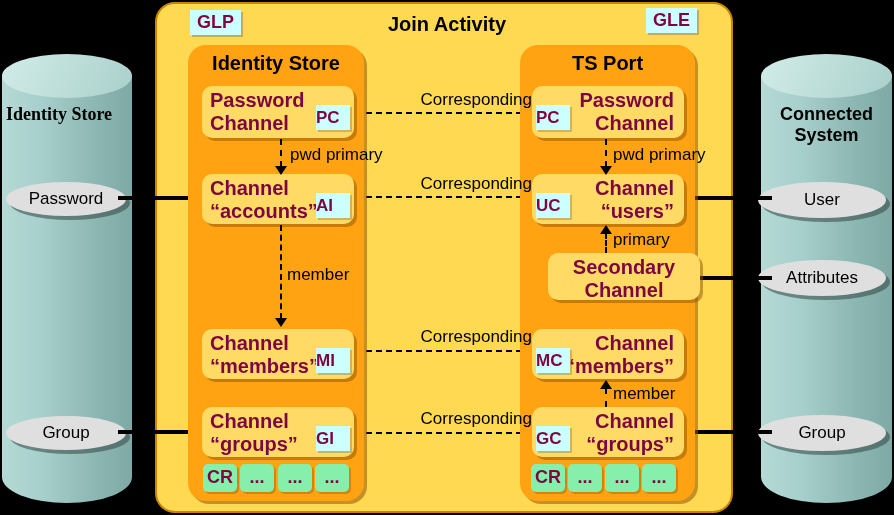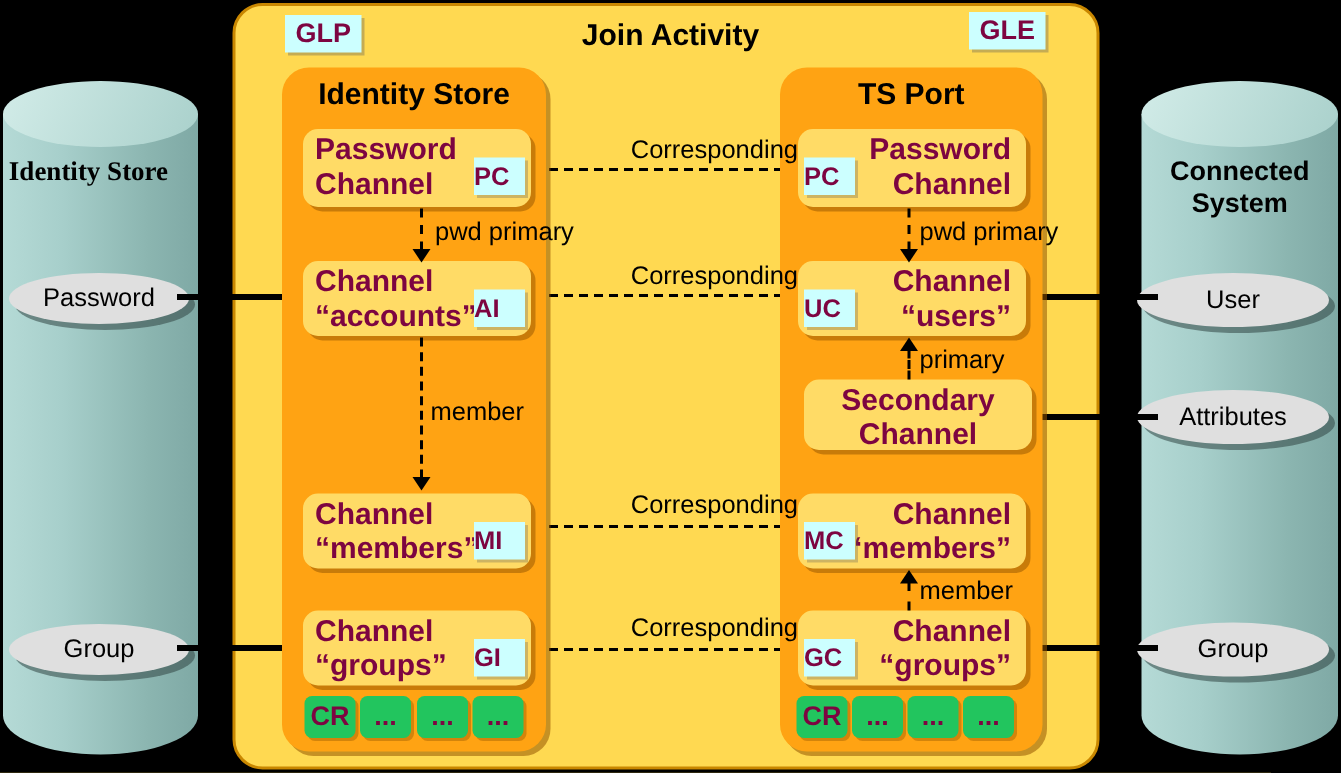--- a/index.html
+++ b/index.html
@@ -36,21 +36,21 @@
         box-shadow:3px 3px 0 rgba(146,84,0,.5);}
   .chan-text{font-weight:bold;font-size:20px;line-height:23px;color:#7D0541;
              padding:3px 8px 0 8px;}
   .chan-text.right{text-align:right;padding-right:10px;}
   .chan-text.center{text-align:center;}
   .chan-tag{position:absolute;top:19px;width:34px;height:25px;line-height:25px;
             text-align:left;background:#CCFFFF;color:#7D0541;font-weight:bold;
             font-size:17px;box-shadow:2px 2px 0 rgba(90,90,90,.3);}
   .tag-right{right:4px;} .tag-left{left:4px;}
 
-  .cr{position:absolute;width:34px;height:28px;background:#22c55e;border-radius:5px;
+  .cr{position:absolute;width:34px;height:28px;background:#86efac;border-radius:5px;
       color:#7D0541;font-weight:bold;font-size:18px;text-align:center;line-height:26px;
       box-shadow:2px 2px 0 rgba(146,84,0,.4);}
 
   
   .hline{position:absolute;height:4px;background:#000;}
   .dash-h{position:absolute;width:176px;height:0;border-top:2px dashed #000;}
   .dash-v{position:absolute;width:0;border-left:2px dashed #000;}
   .arr-d{position:absolute;width:0;height:0;border-left:6px solid transparent;
          border-right:6px solid transparent;border-top:9px solid #000;}
   .arr-u{position:absolute;width:0;height:0;border-left:6px solid transparent;
@@ -146,21 +146,21 @@
     </div>
 
     <div class="chan" style="left:12px;top:129px;height:50px;">
       <div class="chan-tag tag-left">UC</div>
       <div class="chan-text right">
         <div>Channel</div>
         <div>“users”</div>
       </div>
     </div>
 
-    <div class="chan" style="left:16px;top:208px;height:47px;">
+    <div class="chan" style="left:28px;top:208px;height:47px;">
       <div class="chan-text center">
         <div>Secondary</div>
         <div>Channel</div>
       </div>
     </div>
 
     <div class="chan" style="left:12px;top:284px;height:50px;">
       <div class="chan-tag tag-left">MC</div>
       <div class="chan-text right">
         <div>Channel</div>

